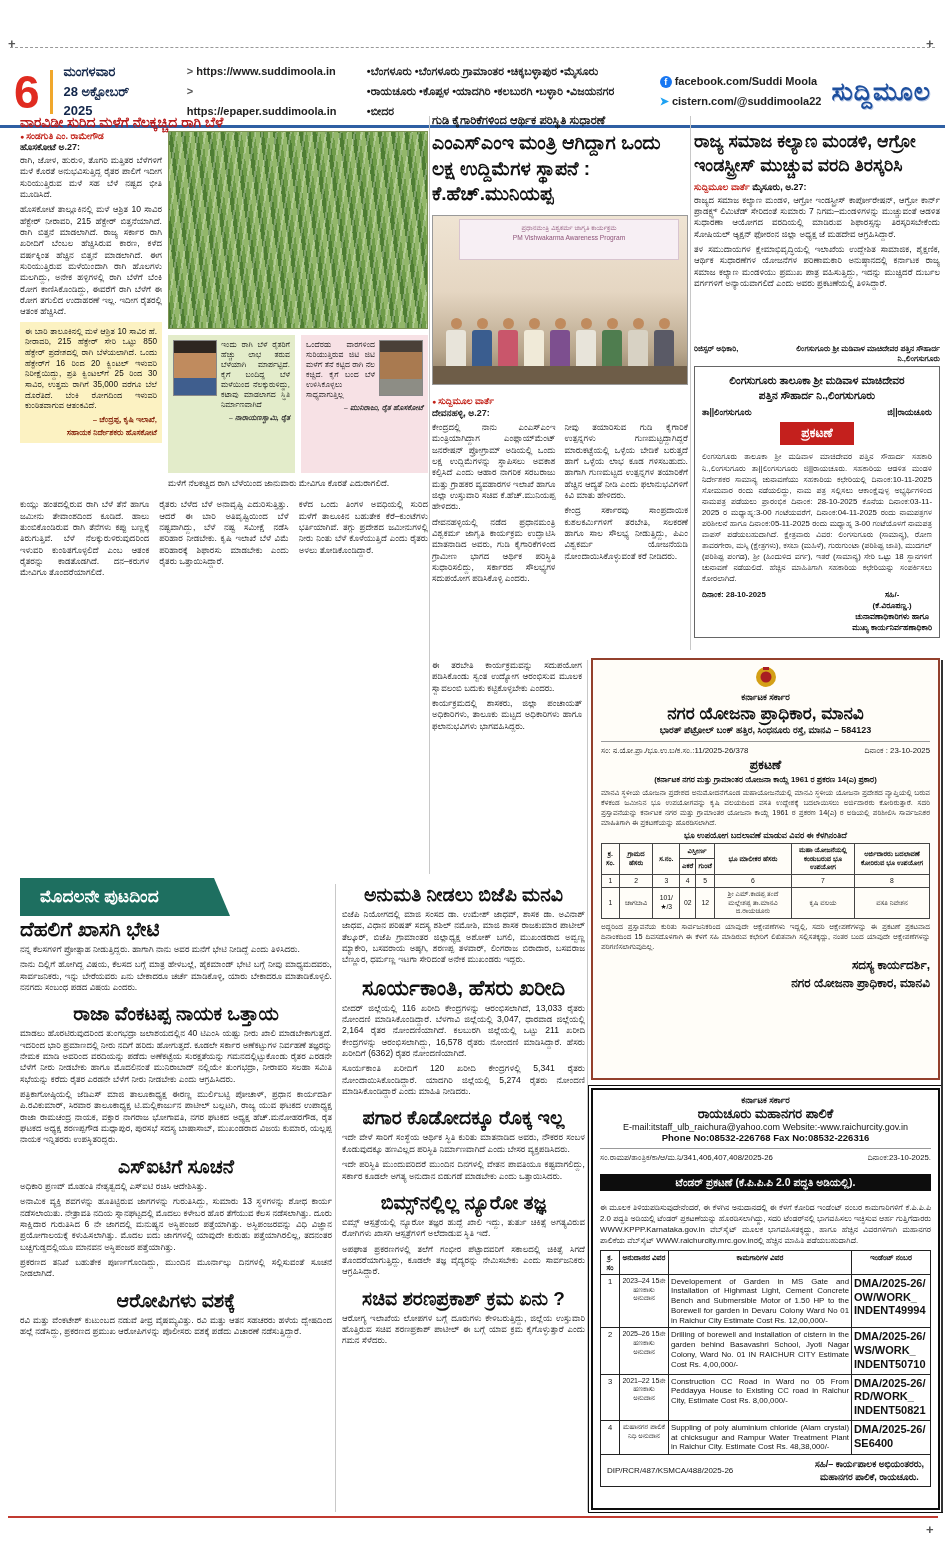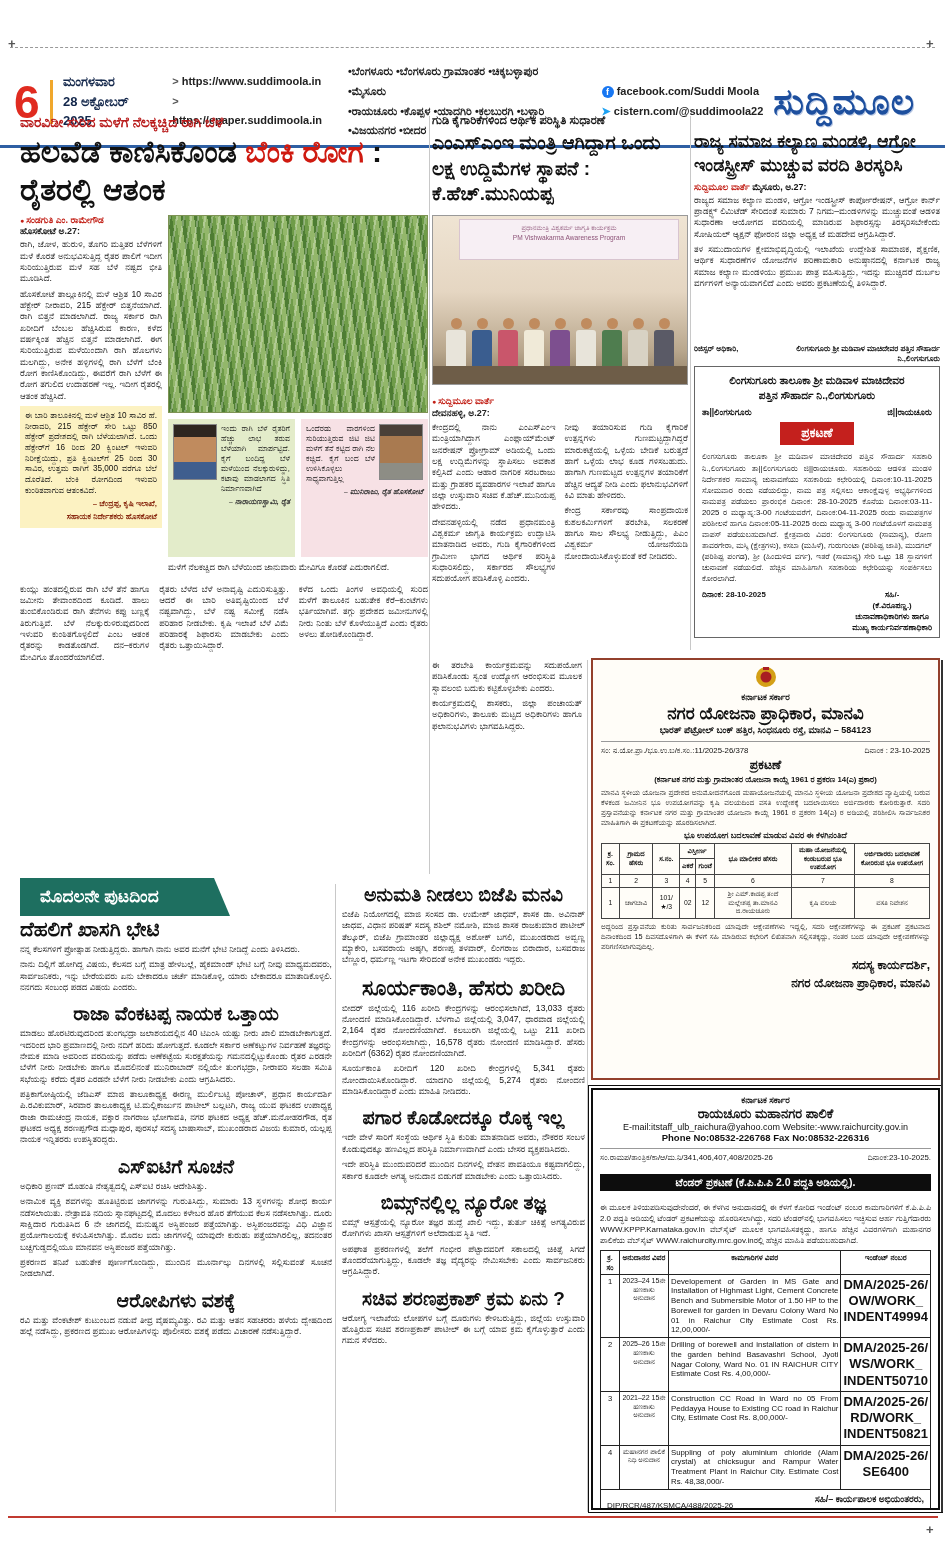--- a/index.html
+++ b/index.html
@@ -14,21 +14,21 @@
   .pgnum{color:#e02b20;font-size:46px;font-weight:bold;line-height:1;}
   .mastbar{width:4px;height:44px;background:#f0a72c;}
   .daydate{font-size:13px;font-weight:bold;color:#12264a;line-height:1.5;}
   .urls{font-size:11px;font-weight:bold;color:#222;line-height:1.8;margin-left:18px;}
   .urls .chev{color:#555;}
   .cities{font-size:11px;font-weight:bold;color:#1a1a1a;line-height:1.8;margin-left:16px;}
   .social{font-size:11px;font-weight:bold;color:#222;line-height:1.8;margin-left:14px;white-space:nowrap;}
   .fbic{display:inline-block;width:12px;height:12px;border-radius:50%;background:#1877f2;color:#fff;
         font-size:9px;text-align:center;line-height:12px;font-weight:bold;}
   .twic{color:#1da1f2;font-size:11px;}
-  .logo{font-size:36px;font-weight:bold;color:#1d4f9e;letter-spacing:1px;margin-left:auto;margin-right:22px;
+  .logo{font-size:25px;font-weight:bold;color:#1d4f9e;letter-spacing:1px;margin-left:auto;margin-right:6px;
         text-shadow:1px 1px 0 #b9c8e4;}
 
   
   .kicker{font-size:14px;font-weight:bold;color:#b91c1c;}
   .bp{font-size:8.6px;line-height:1.32;text-align:justify;margin:0 0 4px 0;}
   .byline{font-size:9px;font-weight:bold;color:#c22017;}
   .byline::before{content:"● ";font-size:7px;}
   .dateline{font-size:9px;font-weight:bold;color:#222;margin-bottom:2px;}
   .vrule{position:absolute;width:1px;background:#c8c8c8;}
 
@@ -107,21 +107,21 @@
   .n3-mail{font-size:9px;}
   .n3-phone{font-size:9.5px;font-weight:bold;}
   .n3-bar{background:#0d0d0d;color:#fff;font-weight:bold;font-size:10.5px;text-align:center;padding:2px 0;margin:11px 0;}
   .n3-body{font-size:7.9px;line-height:1.4;text-align:justify;}
   table.works{border-collapse:collapse;width:100%;margin-top:4px;}
   table.works th,table.works td{border:1px solid #222;padding:2px;vertical-align:top;line-height:1.25;}
   table.works th{font-size:7.4px;text-align:center;}
   .w-sl{font-size:7.6px;text-align:center;width:14px;}
   .w-grant{font-size:7px;text-align:center;width:44px;}
   .w-work{font-size:7.8px;text-align:justify;}
-  .w-ind{font-size:13px;font-weight:bold;text-align:center;width:74px;}
+  .w-ind{font-size:11px;font-weight:bold;text-align:left;width:74px;}
   .n3-foot{display:flex;justify-content:space-between;align-items:center;border:1px solid #222;border-top:none;padding:3px 6px;}
   .n3-dip{font-size:8px;}
   .n3-sign{font-size:9px;font-weight:bold;text-align:center;line-height:1.4;}
 
   
   .section-banner{background:#1e6f60;color:#fff;font-weight:bold;font-size:17px;
      display:flex;align-items:center;padding:0 20px;height:38px;
      clip-path:polygon(0 0, calc(100% - 16px) 0, 100% 100%, 0 100%);}
   .art-head{font-size:20px;font-weight:bold;text-align:left;margin:6px 0 3px 0;}
   .art-head.c2{text-align:center;font-size:19px;margin-top:10px;}
@@ -156,21 +156,20 @@
       <div class="social">
         <div><span class="fbic">f</span> <span>facebook.com/Suddi Moola</span></div>
         <div><span class="twic">➤</span> <span>cistern.com/@suddimoola22</span></div>
       </div>
       <div class="logo">ಸುದ್ದಿಮೂಲ</div>
     </div>
   </div>
 
   <div class="abs" style="left:20px;top:114px;width:408px;height:761px;overflow:hidden;">
     <div class="kicker">ವಾರವಿಡೀ ಸುರಿದ ಮಳೆಗೆ ನೆಲಕ್ಕಚ್ಚಿದ ರಾಗಿ ಬೆಳೆ</div>
-    <h1 class="lead-head"><span>ಹಲವೆಡೆ ಕಾಣಿಸಿಕೊಂಡ </span><span class="red">ಬೆಂಕಿ ರೋಗ</span><span> : ರೈತರಲ್ಲಿ ಆತಂಕ</span></h1>
     <div class="lead-body">
       <div class="lead-c1">
         <div class="byline">ಸಂಡಗುತಿ ಎಂ. ರಾಮೇಗೌಡ</div>
         <div class="dateline">ಹೊಸಕೋಟೆ ಅ.27:</div>
         <p class="bp">ರಾಗಿ, ಜೋಳ, ಹುರುಳಿ, ತೊಗರಿ ಮತ್ತಿತರ ಬೆಳೆಗಳಿಗೆ ಮಳೆ ಕೊರತೆ ಅನುಭವಿಸುತ್ತಿದ್ದ ರೈತರ ಪಾಲಿಗೆ ಇದೀಗ ಸುರಿಯುತ್ತಿರುವ ಮಳೆ ಸಹ ಬೆಳೆ ನಷ್ಟದ ಭೀತಿ ಮೂಡಿಸಿದೆ.</p>
         <p class="bp">ಹೊಸಕೋಟೆ ತಾಲ್ಲೂಕಿನಲ್ಲಿ ಮಳೆ ಆಶ್ರಿತ 10 ಸಾವಿರ ಹೆಕ್ಟೇರ್ ನೀರಾವರಿ, 215 ಹೆಕ್ಟೇರ್ ಬಿತ್ತನೆಯಾಗಿದೆ. ರಾಗಿ ಬಿತ್ತನೆ ಮಾಡಲಾಗಿದೆ. ರಾಜ್ಯ ಸರ್ಕಾರ ರಾಗಿ ಖರೀದಿಗೆ ಬೆಂಬಲ ಹೆಚ್ಚಿಸಿರುವ ಕಾರಣ, ಕಳೆದ ವರ್ಷಕ್ಕಿಂತ ಹೆಚ್ಚಿನ ಬಿತ್ತನೆ ಮಾಡಲಾಗಿದೆ. ಈಗ ಸುರಿಯುತ್ತಿರುವ ಮಳೆಯಿಂದಾಗಿ ರಾಗಿ ಹೊಲಗಳು ಮಲಗಿದ್ದು, ಅನೇಕ ಹಳ್ಳಿಗಳಲ್ಲಿ ರಾಗಿ ಬೆಳೆಗೆ ಬೆಂಕಿ ರೋಗ ಕಾಣಿಸಿಕೊಂಡಿದ್ದು, ಈವರೆಗೆ ರಾಗಿ ಬೆಳೆಗೆ ಈ ರೋಗ ತಗುಲಿದ ಉದಾಹರಣೆ ಇಲ್ಲ. ಇದೀಗ ರೈತರಲ್ಲಿ ಆತಂಕ ಹೆಚ್ಚಿಸಿದೆ.</p>
         <div class="ybox">
           <span>ಈ ಬಾರಿ ತಾಲೂಕಿನಲ್ಲಿ ಮಳೆ ಆಶ್ರಿತ 10 ಸಾವಿರ ಹೆ. ನೀರಾವರಿ, 215 ಹೆಕ್ಟೇರ್ ಸೇರಿ ಒಟ್ಟು 850 ಹೆಕ್ಟೇರ್ ಪ್ರದೇಶದಲ್ಲಿ ರಾಗಿ ಬೆಳೆಯಲಾಗಿದೆ. ಒಂದು ಹೆಕ್ಟೇರ್‌ಗೆ 16 ರಿಂದ 20 ಕ್ವಿಂಟಲ್ ಇಳುವರಿ ನಿರೀಕ್ಷೆಯಿದ್ದು, ಪ್ರತಿ ಕ್ವಿಂಟಲ್‌ಗೆ 25 ರಿಂದ 30 ಸಾವಿರ, ಉತ್ತಮ ರಾಗಿಗೆ 35,000 ವರೆಗೂ ಬೆಲೆ ದೊರೆತಿದೆ. ಬೆಂಕಿ ರೋಗದಿಂದ ಇಳುವರಿ ಕುಂಠಿತವಾಗುವ ಆತಂಕವಿದೆ.</span>
           <div class="yattr">– ಚೆಂದ್ರಪ್ಪ, ಕೃಷಿ ಇಲಾಖೆ,</div>
           <div class="yattr">ಸಹಾಯಕ ನಿರ್ದೇಶಕರು ಹೊಸಕೋಟೆ</div>

